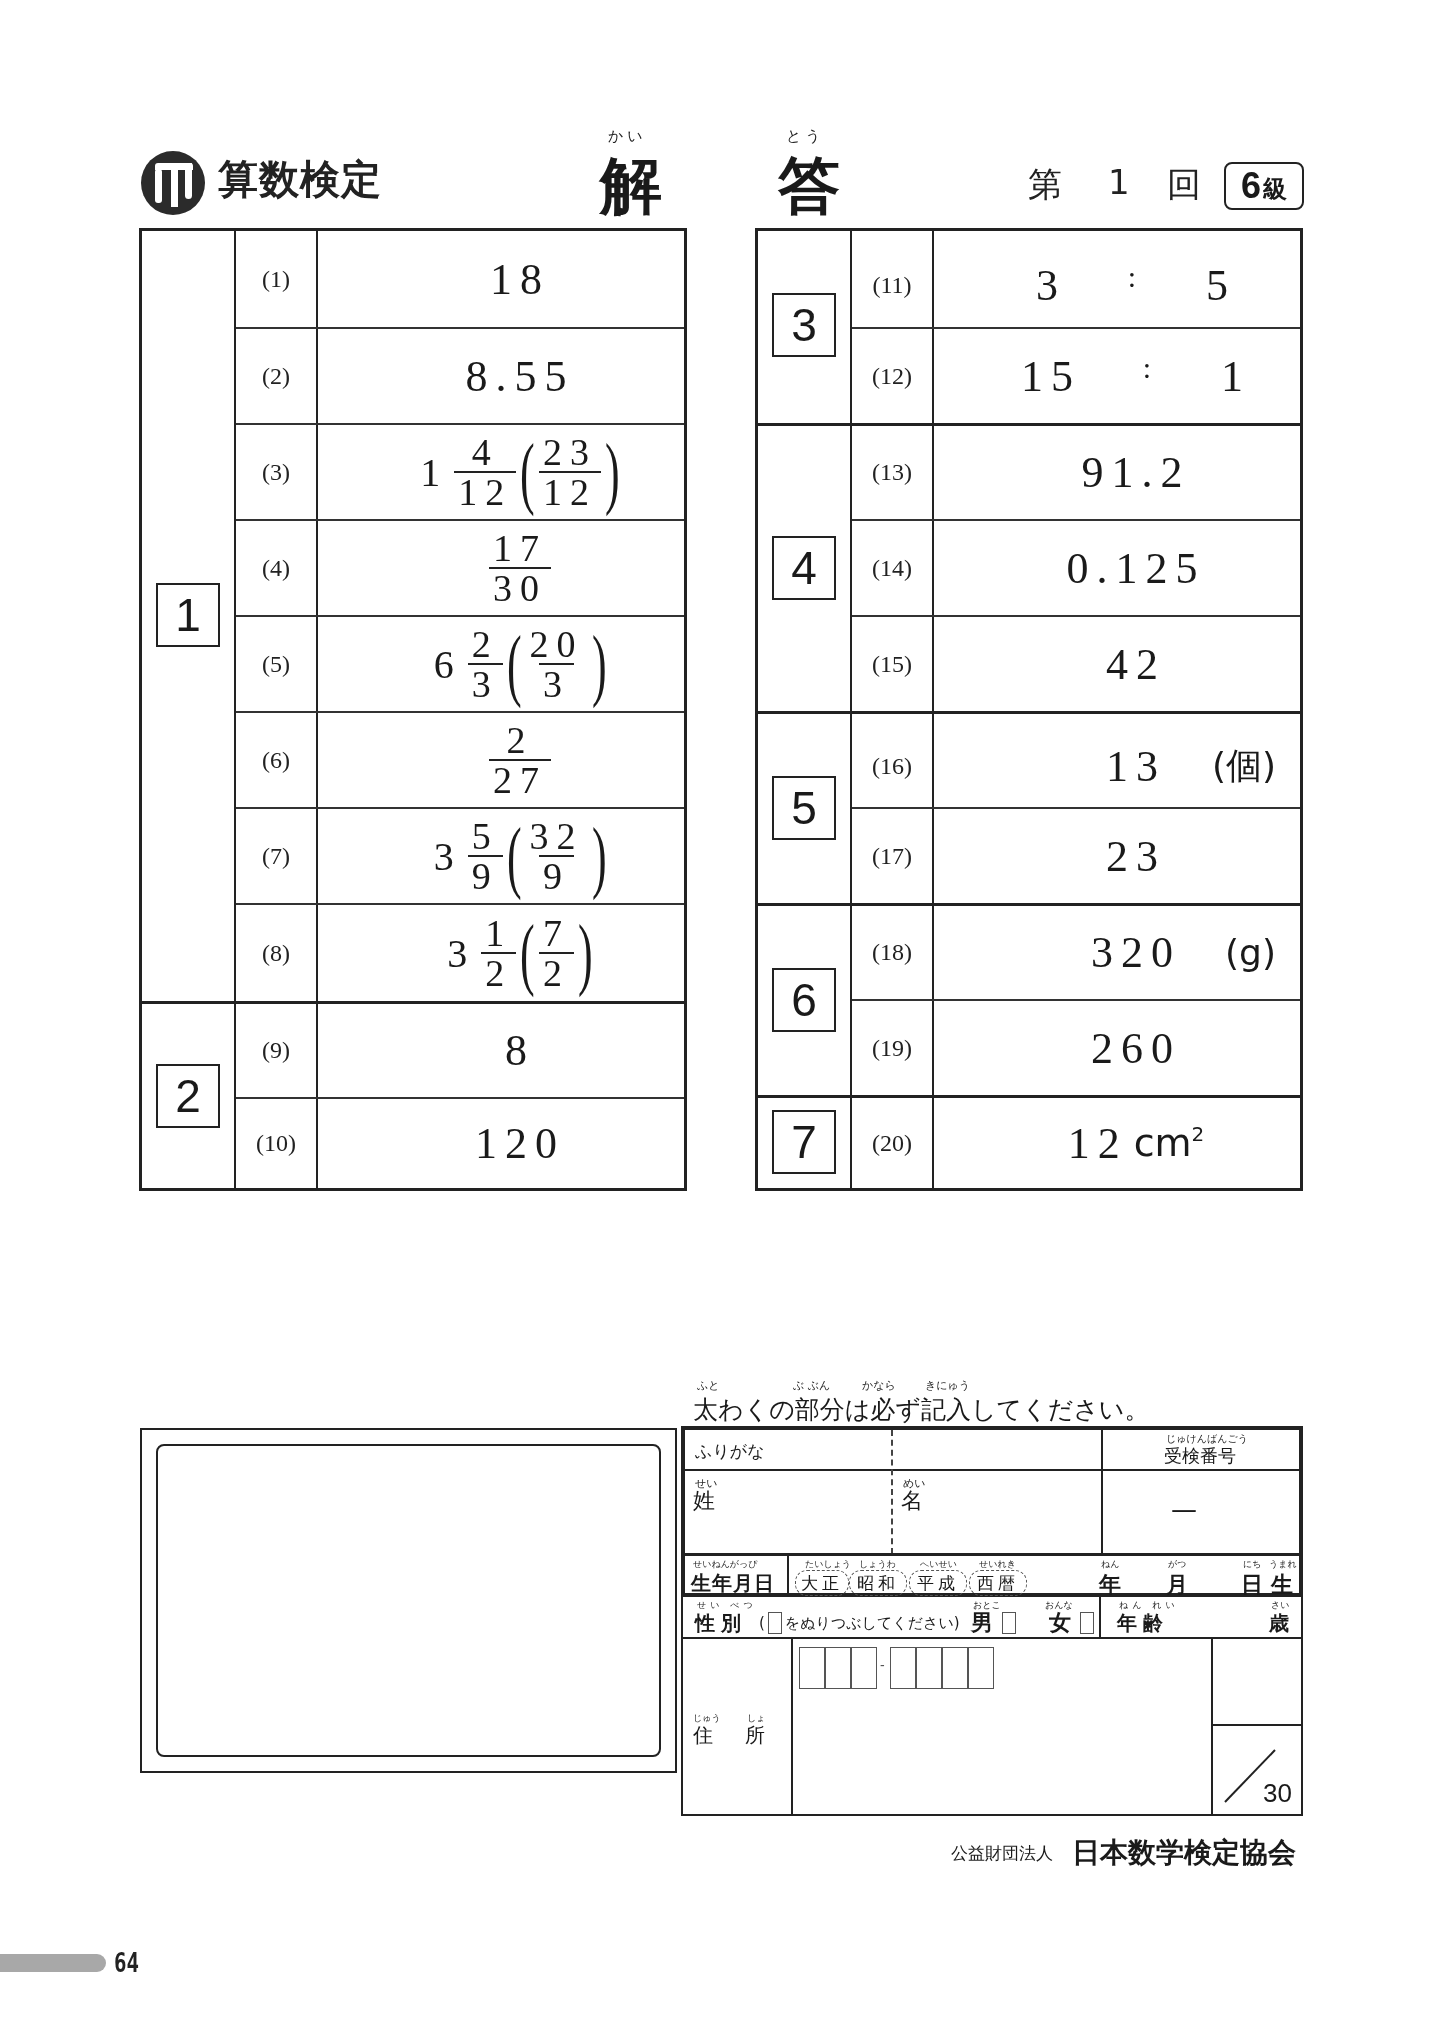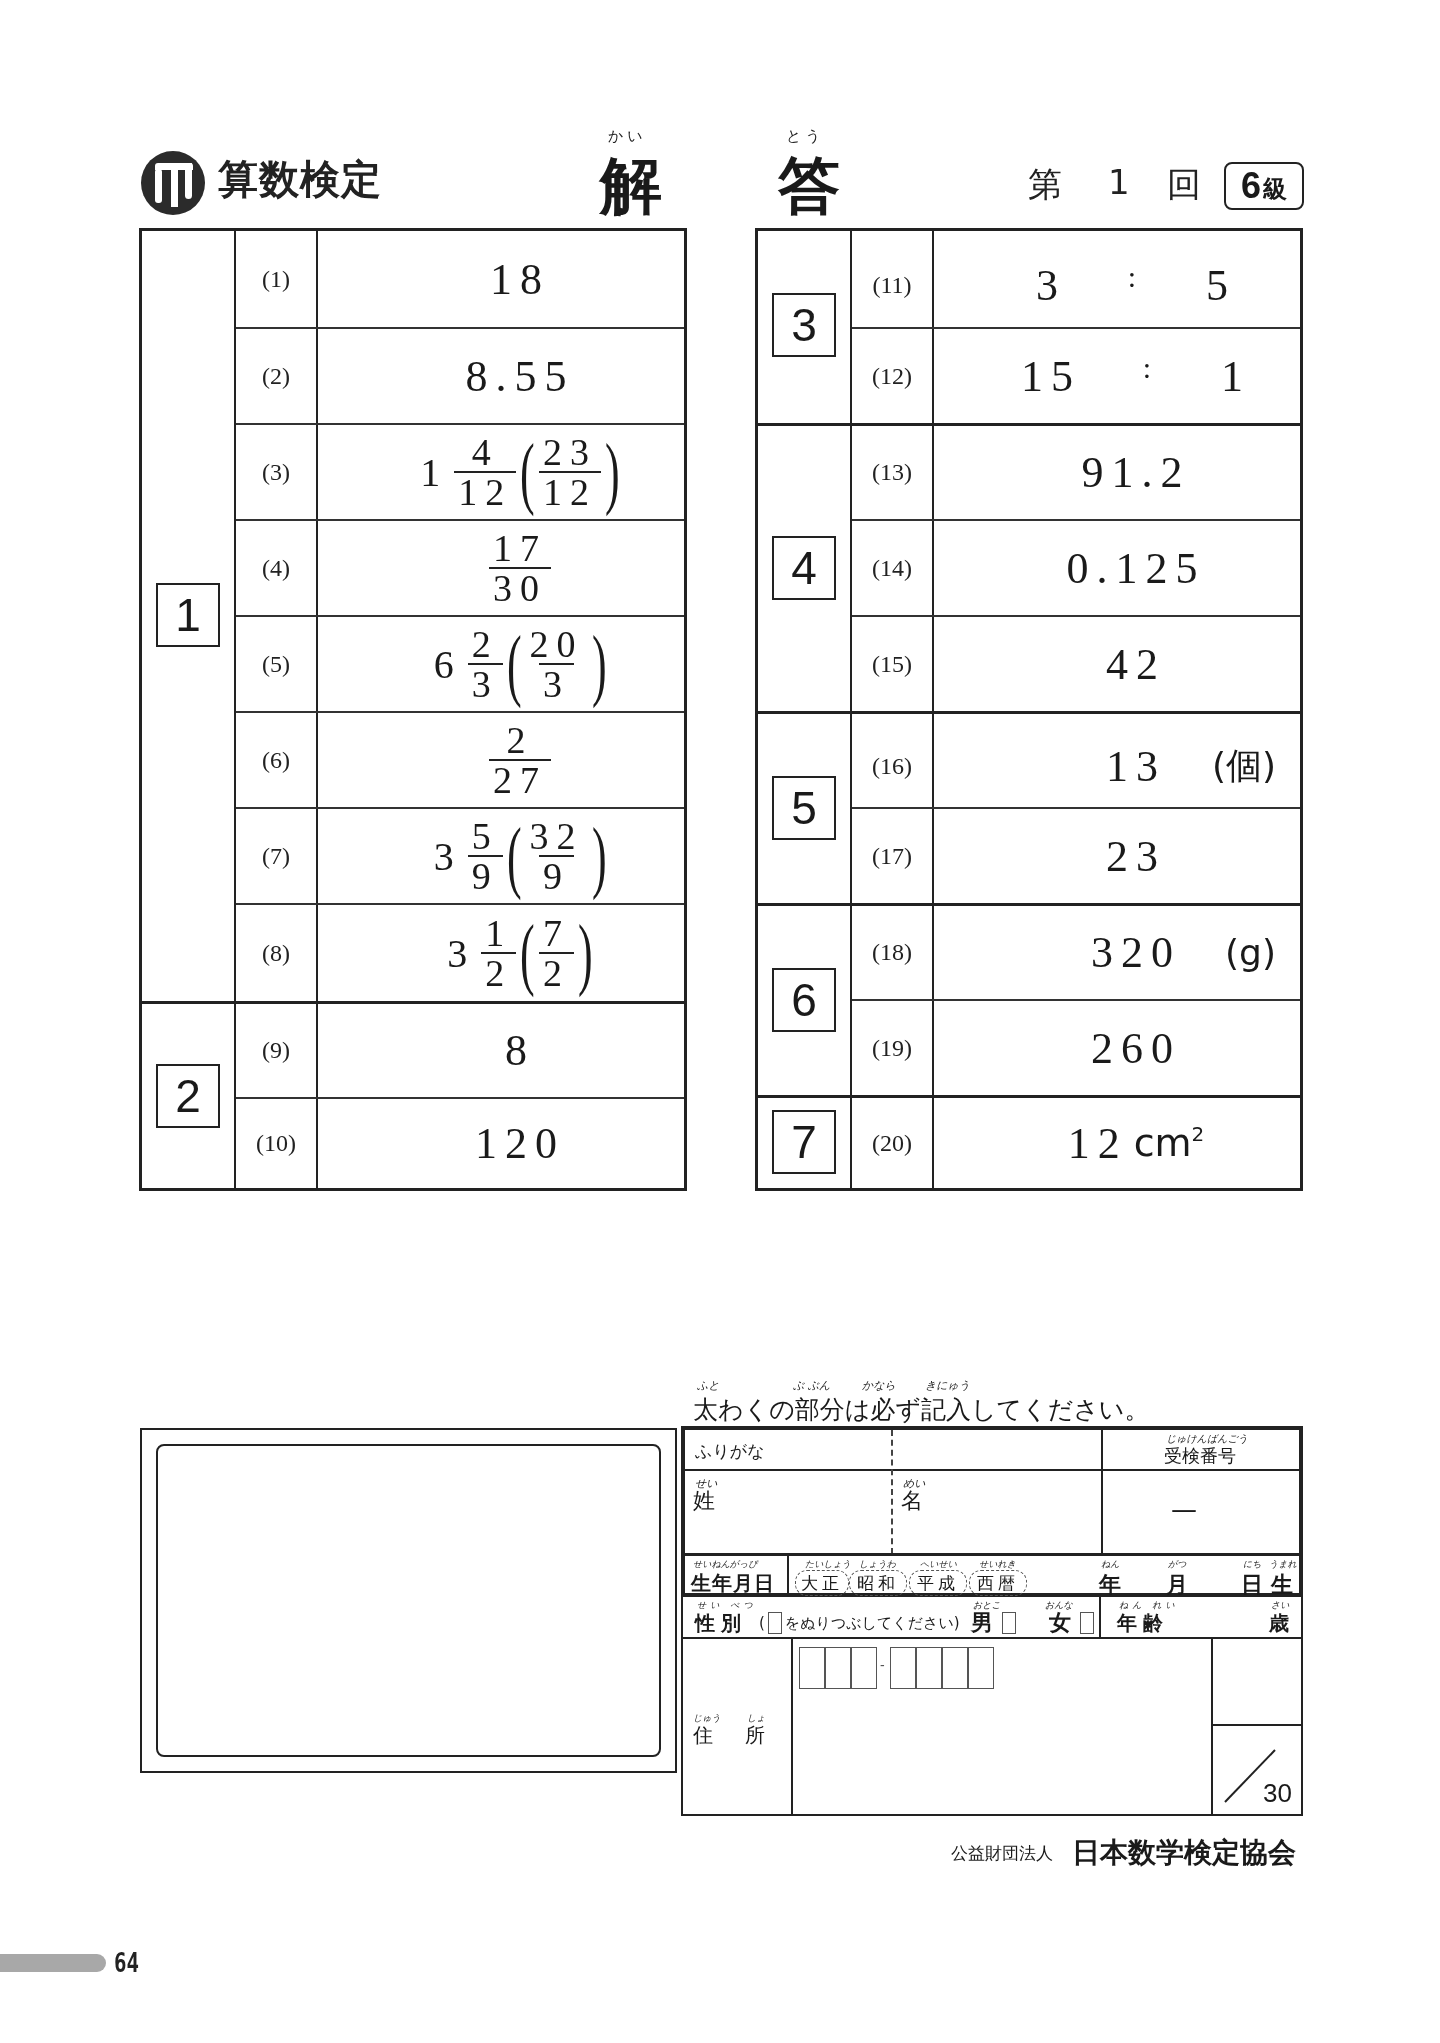--- a/index.html
+++ b/index.html
@@ -39,21 +39,21 @@
   .ratio { display:flex; width:200px; justify-content:space-between; }
   .ratio span { letter-spacing:8px; }
 
   
   .barcode-outer { position:absolute; left:140px; top:1428px; width:537px; height:345px; border:2px solid #222; box-sizing:border-box; }
   .barcode-inner { position:absolute; left:14px; top:14px; right:14px; bottom:14px; border:2px solid #222; border-radius:8px; }
   .barcode-text { position:absolute; left:38px; font-size:30px; letter-spacing:6px; font-weight:bold; font-family:"DejaVu Sans",sans-serif; color:#1a1a1a; }
 
   
   .form-instr { position:absolute; left:693px; top:1393px; font-size:25px; font-family:"DejaVu Sans",sans-serif; color:#1a1a1a; }
-  .furi { position:absolute; font-size:11px; font-family:"DejaVu Sans",sans-serif; color:#222; white-space:nowrap;font-style:italic; }
+  .furi { position:absolute; font-size:11px; font-family:"DejaVu Sans",sans-serif; color:#222; white-space:nowrap; }
   .form { position:absolute; left:681px; top:1426px; width:622px; height:390px;padding-left:33px; }
   .fbox { position:absolute; box-sizing:border-box; border:2px solid #222; }
   .thickbox { position:absolute; left:0; top:0; width:622px; height:171px; border:4px solid #222; box-sizing:border-box; }
   .flabel { position:absolute; font-family:"DejaVu Sans",sans-serif; color:#1a1a1a; white-space:nowrap; }
   .era { position:absolute; top:144px; height:24px; border:1px dashed #555; border-radius:12px; font-size:17px; display:flex; align-items:center; justify-content:center; letter-spacing:4px; font-family:"DejaVu Sans",sans-serif; }
   .zip-box { position:absolute; top:10px; width:26px; height:42px; border:1.5px solid #555; box-sizing:border-box; }
   .chk { display:inline-block; width:12px; height:20px; border:1px solid #555; vertical-align:middle; margin:0 3px; }
   .footer-org { position:absolute; top:1834px; font-family:"DejaVu Sans",sans-serif; color:#1a1a1a; }
   .page-bar { position:absolute; left:0; top:1954px; width:106px; height:18px; background:#a8a8a8; border-radius:0 9px 9px 0; }
   .page-num { position:absolute; left:114px; top:1948px; font-size:26px; font-weight:bold; font-family:"DejaVu Sans Mono",monospace; transform:scaleX(0.8); transform-origin:left; color:#222; }

